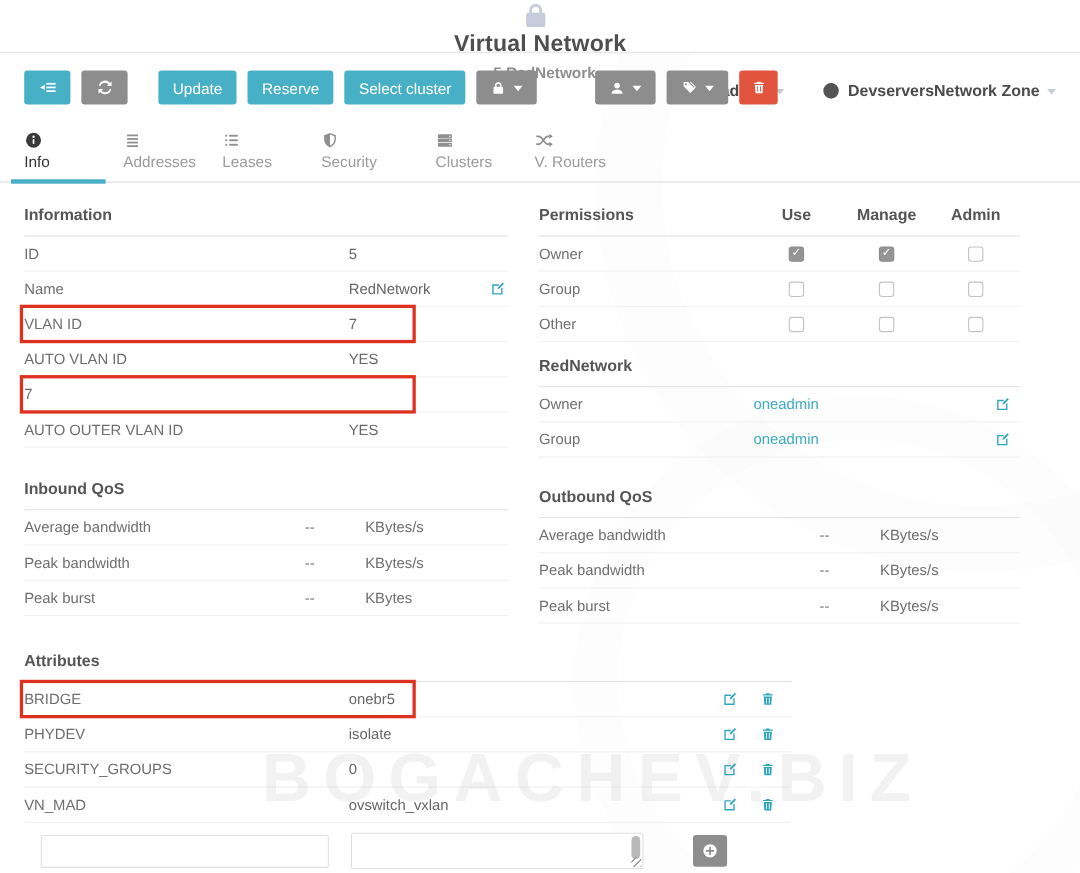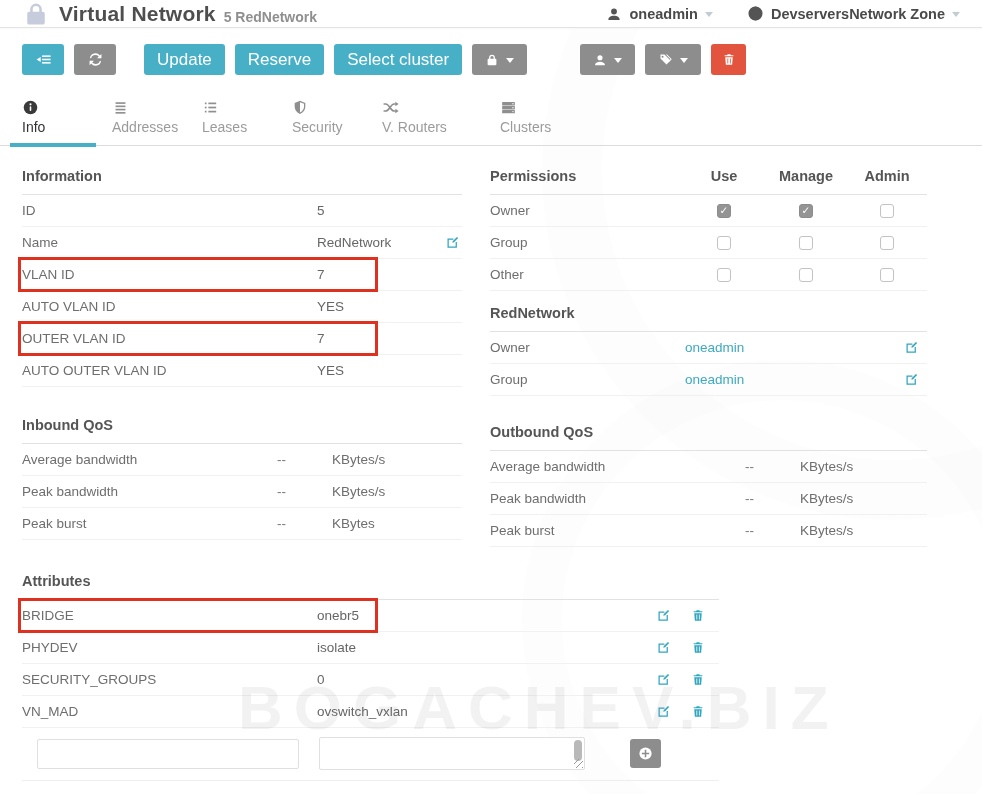--- a/index.html
+++ b/index.html
@@ -8,35 +8,35 @@
   svg { fill:currentColor; display:block; }
 
   
   .wm-text { position:absolute; left:238px; top:672px; font-size:62px; font-weight:bold;
     letter-spacing:11px; color:rgba(130,130,130,0.10); z-index:50; pointer-events:none; white-space:nowrap; }
   .deco { position:absolute; border:60px solid rgba(130,140,150,0.018); border-radius:50%; z-index:0; pointer-events:none; }
   .deco1 { width:700px; height:700px; right:-260px; top:-180px; }
   .deco2 { width:520px; height:520px; right:-60px; top:360px; border-width:40px; }
 
   
-  .topbar { position:relative; z-index:2; height:28px; display:flex; align-items:center;
-    padding:0 22px; background:#fff; border-bottom:1px solid #e3e3e3; box-shadow:0 1px 2px rgba(0,0,0,0.03); }
+  .topbar { position:relative; z-index:2; height:48px; display:flex; align-items:center;
+    padding:0 22px; background:#fff; border-bottom:1px solid #e3e3e3; box-shadow:0 1px 2px rgba(0,0,0,0.03);flex-direction:column; }
   .lock-big { color:#c7ccdd; margin-right:9px; }
   .page-title { font-size:21px; font-weight:bold; color:#4e4e4e; letter-spacing:0.2px; }
   .page-subtitle { font-size:14px; font-weight:bold; color:#8f8f8f; margin-left:8px; margin-top:6px; }
   .topbar-right { margin-left:auto; display:flex; align-items:center; gap:34px; }
   .top-menu { display:flex; align-items:center; gap:7px; cursor:pointer; }
   .top-menu .mi { color:#555; }
   .top-menu .mtxt { font-size:14.5px; font-weight:bold; color:#4a4a4a; }
   .caret { width:0; height:0; border-left:4.5px solid transparent; border-right:4.5px solid transparent;
     border-top:5px solid #c2ccd3; margin-top:2px; }
 
   
   .toolbar { position:relative; z-index:2; display:flex; align-items:center; padding:16px 22px 14px; gap:3px; }
-  .btn { border:none; border-radius:3px; height:31px; color:#fff; font-size:17px;
+  .btn { border:none; border-radius:3px; height:31px; color:#fff; font-size:14px;
     font-family:inherit; display:inline-flex; align-items:center; justify-content:center;
     padding:0 13px; cursor:pointer; }
   .btn-teal { background:#47b0c7; }
   .btn-gray { background:#8d8d8d; }
   .btn-red  { background:#e2543e; }
   .btn-icon { width:42px; padding:0; }
   .btn .caret { border-top-color:#fff; margin-left:7px; }
   .tgap { width:22px; }
   .sgap { width:4px; }
 
@@ -247,45 +247,45 @@
     <span class="tlabel">Leases</span>
   </div>
   <div class="tab">
     <span>
       <svg width="16" height="17" viewBox="0 0 24 24">
           <path d="M12 2l8 3.2V11c0 4.9-3.2 8.7-8 10.9C7.2 19.7 4 15.9 4 11V5.2L12 2zm0 2.2v15.4c3.6-1.9 6-4.9 6-8.6V6.5L12 4.2z"></path>
         </svg>
     </span>
     <span class="tlabel">Security</span>
   </div>
-  <div class="tab" style="width:76px">
-    <span>
-      <svg width="18" height="17" viewBox="0 0 25 24">
-          <g fill="none" stroke="currentColor" stroke-width="2.2">
-            <path d="M2 7h3.2c5 0 6.6 10 11.6 10h2.4"></path>
-            <path d="M2 17h3.2c5 0 6.6-10 11.6-10h2.4"></path>
-          </g>
-          <path d="M18.6 3.8l4.6 3.2-4.6 3.2zM18.6 13.8l4.6 3.2-4.6 3.2z"></path>
-        </svg>
-    </span>
-    <span class="tlabel">V. Routers</span>
-  </div>
   <div class="tab" style="margin-left:14px">
     <span>
       <svg width="17" height="17" viewBox="0 0 24 24">
           <rect x="3" y="4.4" width="18" height="4.8" rx="0.8"></rect>
           <rect x="3" y="9.9" width="18" height="4.8" rx="0.8"></rect>
           <rect x="3" y="15.4" width="18" height="4.8" rx="0.8"></rect>
           <circle cx="18.3" cy="6.8" r="1" fill="#fff"></circle>
           <circle cx="18.3" cy="12.3" r="1" fill="#fff"></circle>
           <circle cx="18.3" cy="17.8" r="1" fill="#fff"></circle>
         </svg>
     </span>
     <span class="tlabel">Clusters</span>
   </div>
+  <div class="tab" style="width:76px">
+    <span>
+      <svg width="18" height="17" viewBox="0 0 25 24">
+          <g fill="none" stroke="currentColor" stroke-width="2.2">
+            <path d="M2 7h3.2c5 0 6.6 10 11.6 10h2.4"></path>
+            <path d="M2 17h3.2c5 0 6.6-10 11.6-10h2.4"></path>
+          </g>
+          <path d="M18.6 3.8l4.6 3.2-4.6 3.2zM18.6 13.8l4.6 3.2-4.6 3.2z"></path>
+        </svg>
+    </span>
+    <span class="tlabel">V. Routers</span>
+  </div>
 </div>
 
 <div class="content">
   <div class="cols">
 
     <div class="col-left">
       <div class="sec-title">Information</div>
 
       <div class="row">
         <span class="lbl">ID</span>
@@ -311,21 +311,20 @@
         <span class="val">7</span>
       </div>
 
       <div class="row">
         <span class="lbl">AUTO VLAN ID</span>
         <span class="val">YES</span>
       </div>
 
       <div class="row">
         <div class="hlbox"></div>
-        <span class="lbl">OUTER VLAN ID</span>
         <span class="val">7</span>
       </div>
 
       <div class="row">
         <span class="lbl">AUTO OUTER VLAN ID</span>
         <span class="val">YES</span>
       </div>
 
       <div class="sec-title mt">Inbound QoS</div>
       <div class="row">

